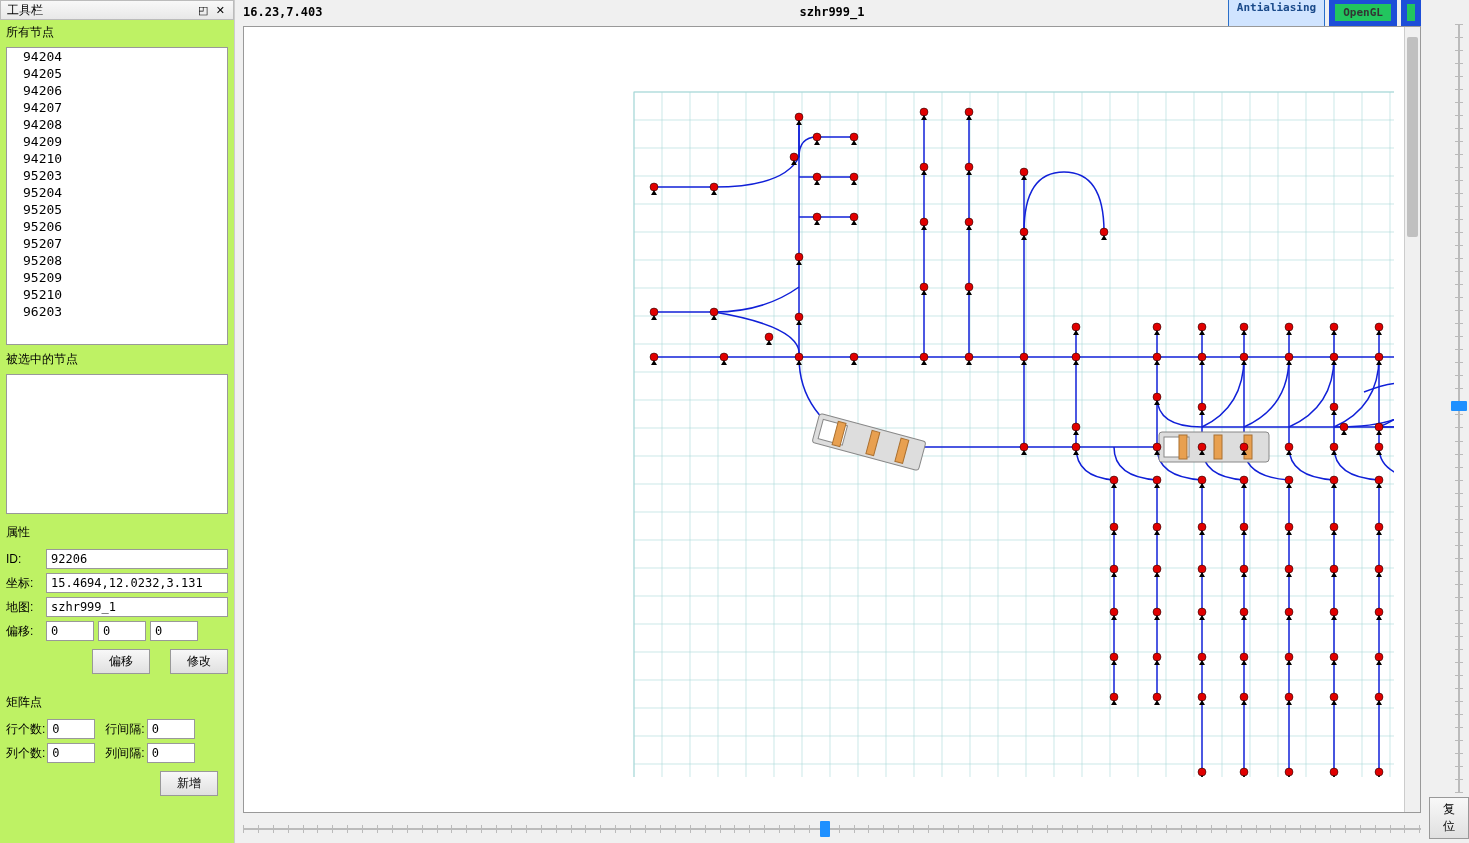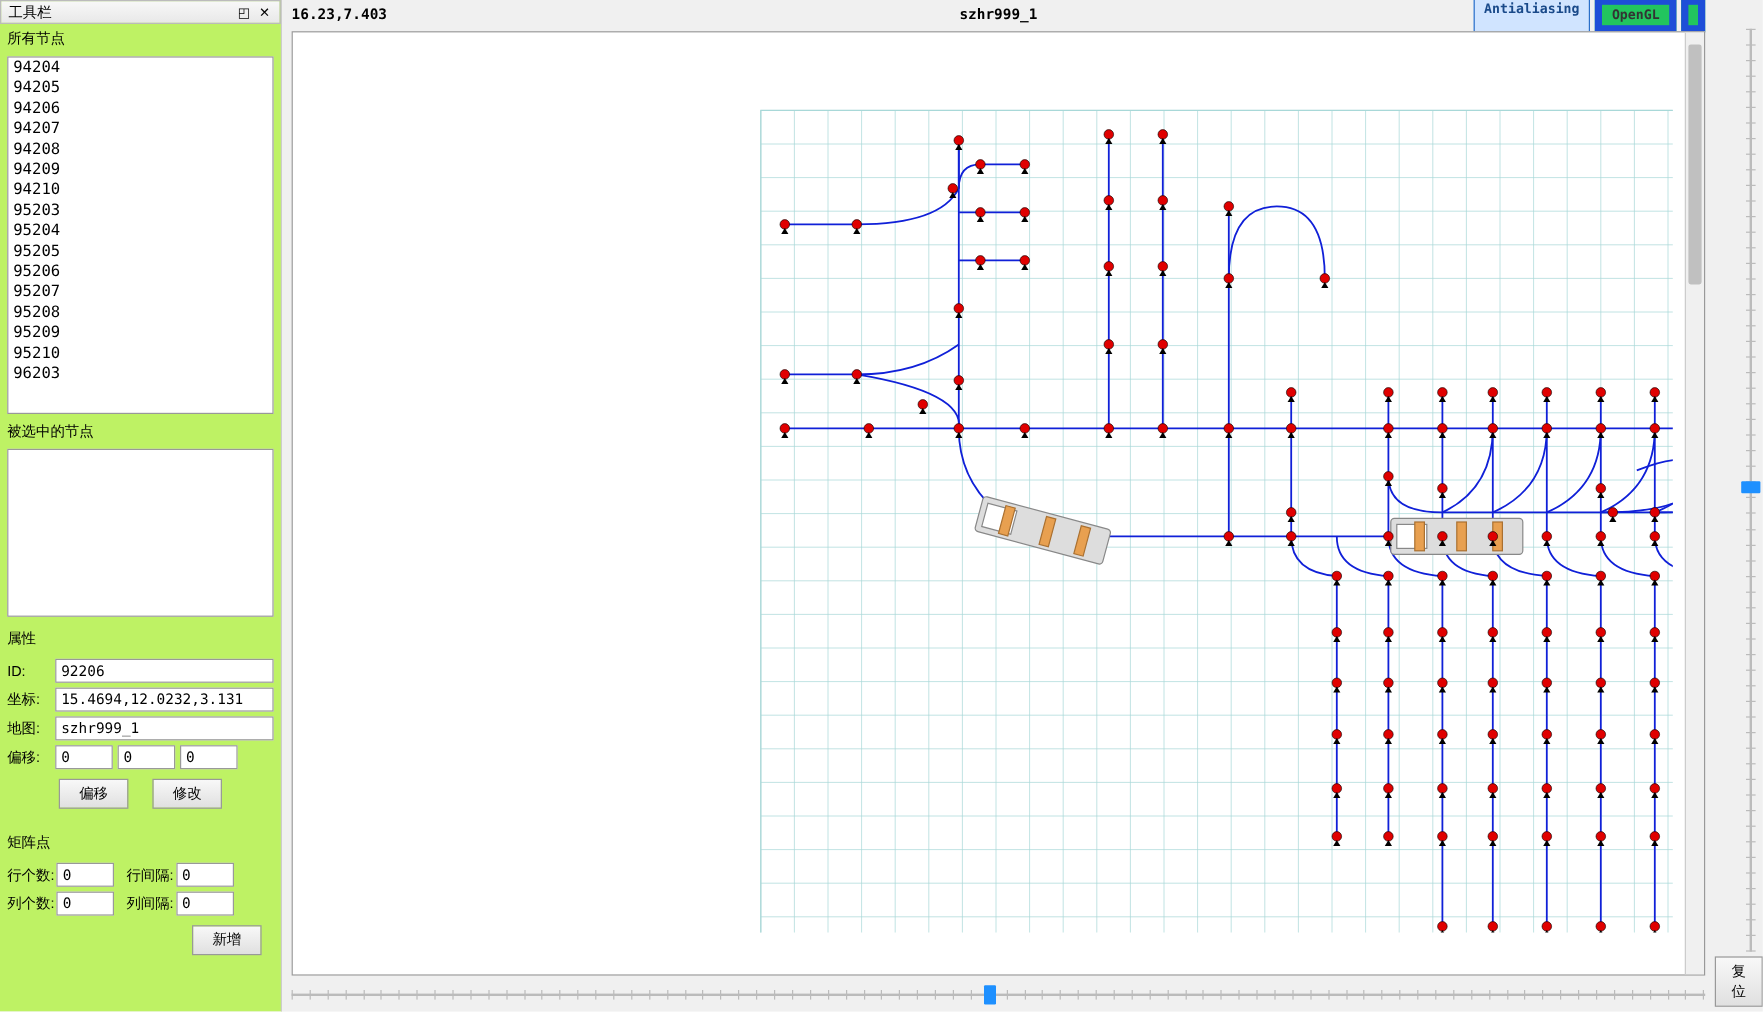--- a/index.html
+++ b/index.html
@@ -41,21 +41,21 @@
 .node-list {
   border: 1px solid #999;
   background: #fff;
   margin: 2px 6px;
   height: 298px;
   overflow-y: scroll;
   font-family: Consolas, monospace;
   font-size: 13px;
 }
 .node-list div {
-  padding: 1px 4px;
+  padding: 1px 16px;
   cursor: pointer;
 }
 .selected-box {
   border: 1px solid #999;
   background: #fff;
   margin: 2px 6px;
   height: 140px;
 }
 .prop-section {
   padding: 4px 6px;
@@ -78,21 +78,21 @@
   font-family: Consolas, monospace;
   font-size: 12px;
   height: 20px;
 }
 .form-row input.small {
   width: 48px;
   flex: none;
 }
 .btn-row {
   display: flex;
-  justify-content: center;
+  justify-content: flex-end;
   gap: 20px;
   margin: 8px 0;
 }
 .btn {
   border: 1px solid #999;
   background: linear-gradient(#f8f8f8, #e0e0e0);
   padding: 3px 16px;
   font-size: 12px;
   cursor: pointer;
 }

